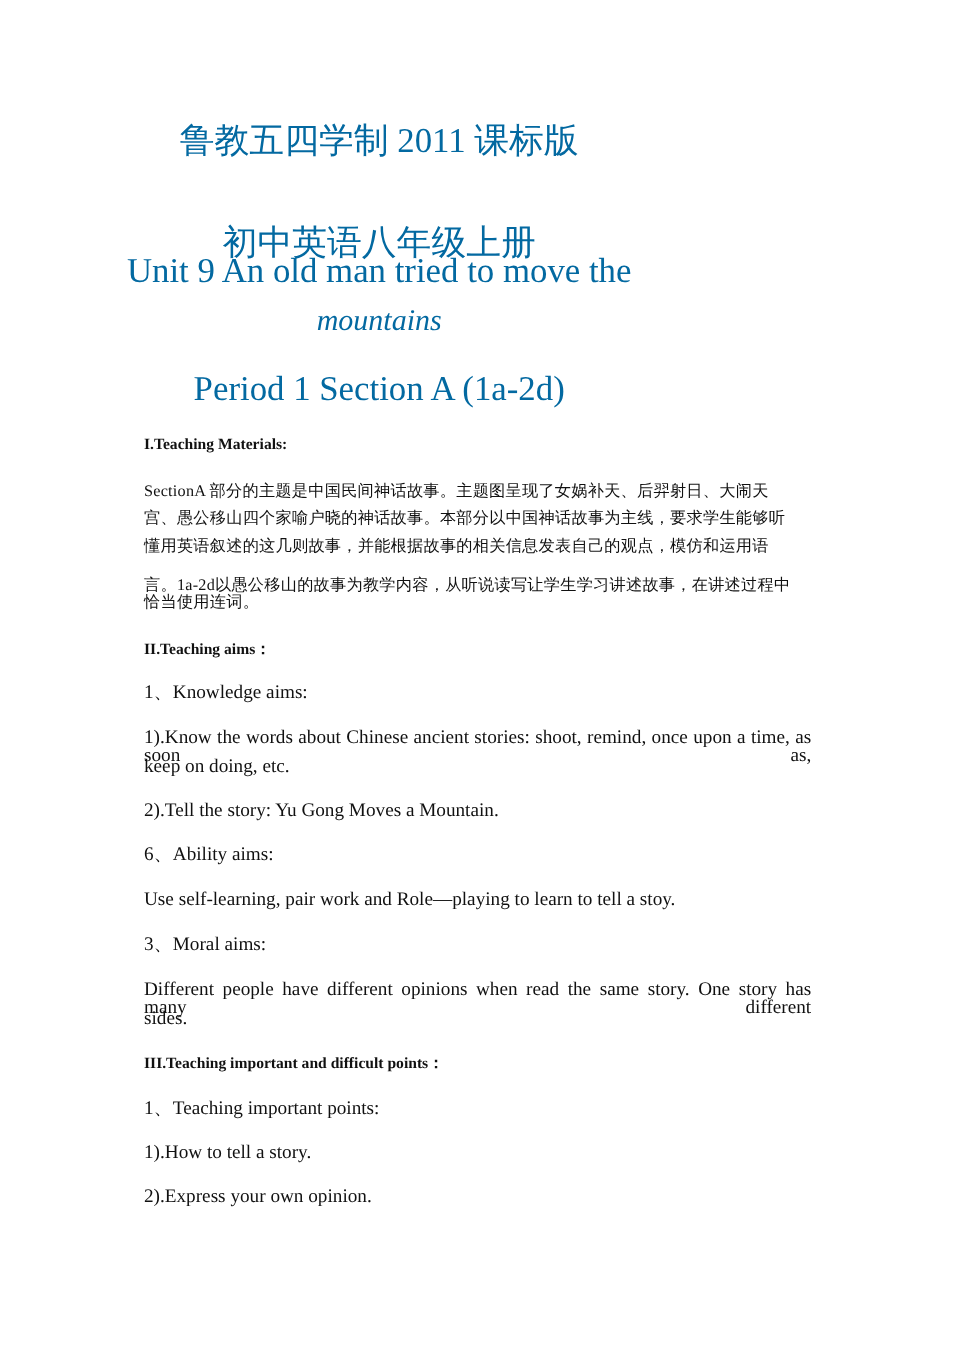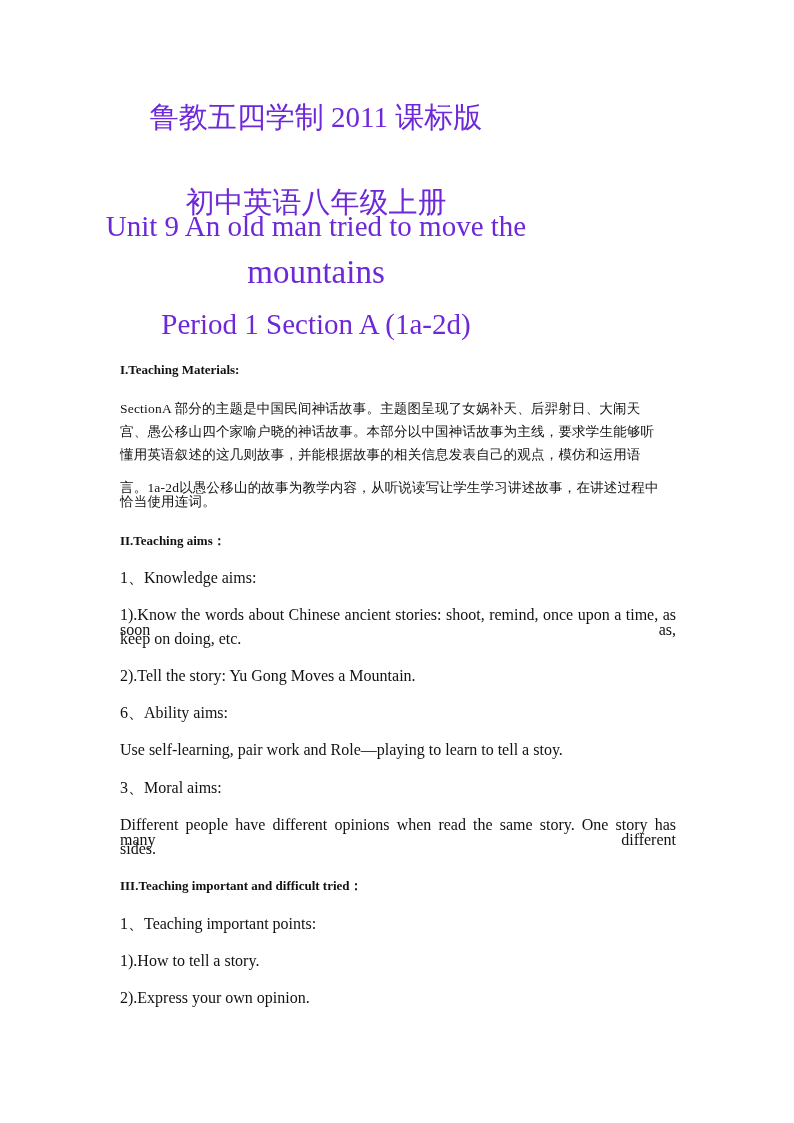--- a/index.html
+++ b/index.html
@@ -1,23 +1,23 @@
 <!DOCTYPE html>
 <html><head>
 <meta charset="utf-8">
 <style>
   html, body { margin: 0; padding: 0; background: #ffffff; }
   body { width: 794px; height: 1123px; position: relative; overflow: hidden;
          font-family: "Liberation Serif", "DejaVu Serif", serif; color: #111; }
   .title { position: absolute; left: 0; width: 632px; text-align: center;
-           font-family: "Liberation Serif", "DejaVu Serif", serif; color: #6d28d9; }
+           font-family: "Liberation Serif", "DejaVu Serif", serif; color: #0369a1; }
   .t1 { top: 98px; font-size: 29px; }
   .t2 { top: 155px; font-size: 29px; margin-top: 28px; }
   .t3 { top: 210px; font-size: 29px; }
-  .t4 { top: 254px; font-size: 33px; }
+  .t4 { top: 254px; font-size: 25px; font-style: italic; }
   .t5 { top: 308px; font-size: 29px; }
   .line { position: absolute; left: 120px; width: 556px; font-size: 16px; line-height: 15px; white-space: nowrap; }
   .h { font-weight: bold; font-size: 13px; }
   .cn { font-family: Liberation Serif, serif; font-size: 13.5px; letter-spacing: 0.2px; }
   .just { text-align: justify; text-align-last: justify; white-space: normal; }
 </style>
 </head>
 <body>
 
 <div>
@@ -38,17 +38,17 @@
   <div class="line" style="top:570px">1、Knowledge aims:</div>
   <div class="line just" style="top:607px">1).Know the words about Chinese ancient stories: shoot, remind, once upon a time, as soon as,</div>
   <div class="line" style="top:631px">keep on doing, etc.</div>
   <div class="line" style="top:668px">2).Tell the story:    Yu Gong Moves a Mountain.</div>
   <div class="line" style="top:705px">6、Ability  aims:</div>
   <div class="line" style="top:742px">Use self-learning, pair work and Role—playing to learn to tell a stoy.</div>
   <div class="line" style="top:780px">3、Moral aims:</div>
   <div class="line just" style="top:817px">Different people have different opinions when read the same story. One story has many different</div>
   <div class="line" style="top:841px">sides.</div>
 
-  <div class="line h" style="top:878px">III.Teaching important and difficult tried：</div>
+  <div class="line h" style="top:878px">III.Teaching important and difficult points：</div>
   <div class="line" style="top:916px">1、Teaching important points:</div>
   <div class="line" style="top:953px">1).How to tell  a story.</div>
   <div class="line" style="top:990px">2).Express your own opinion.</div>
 </div>
 
 </body></html>

